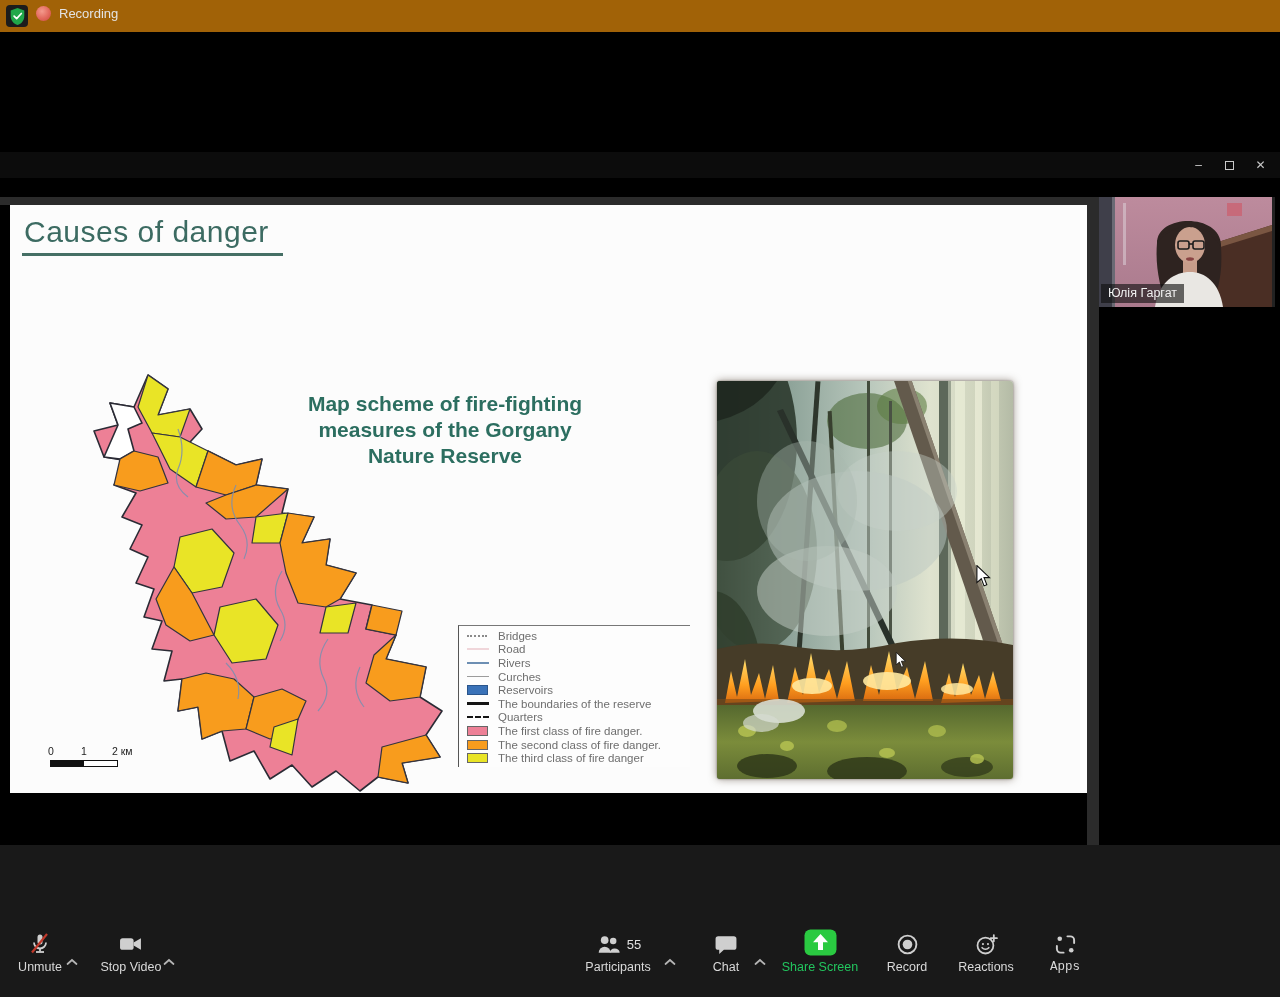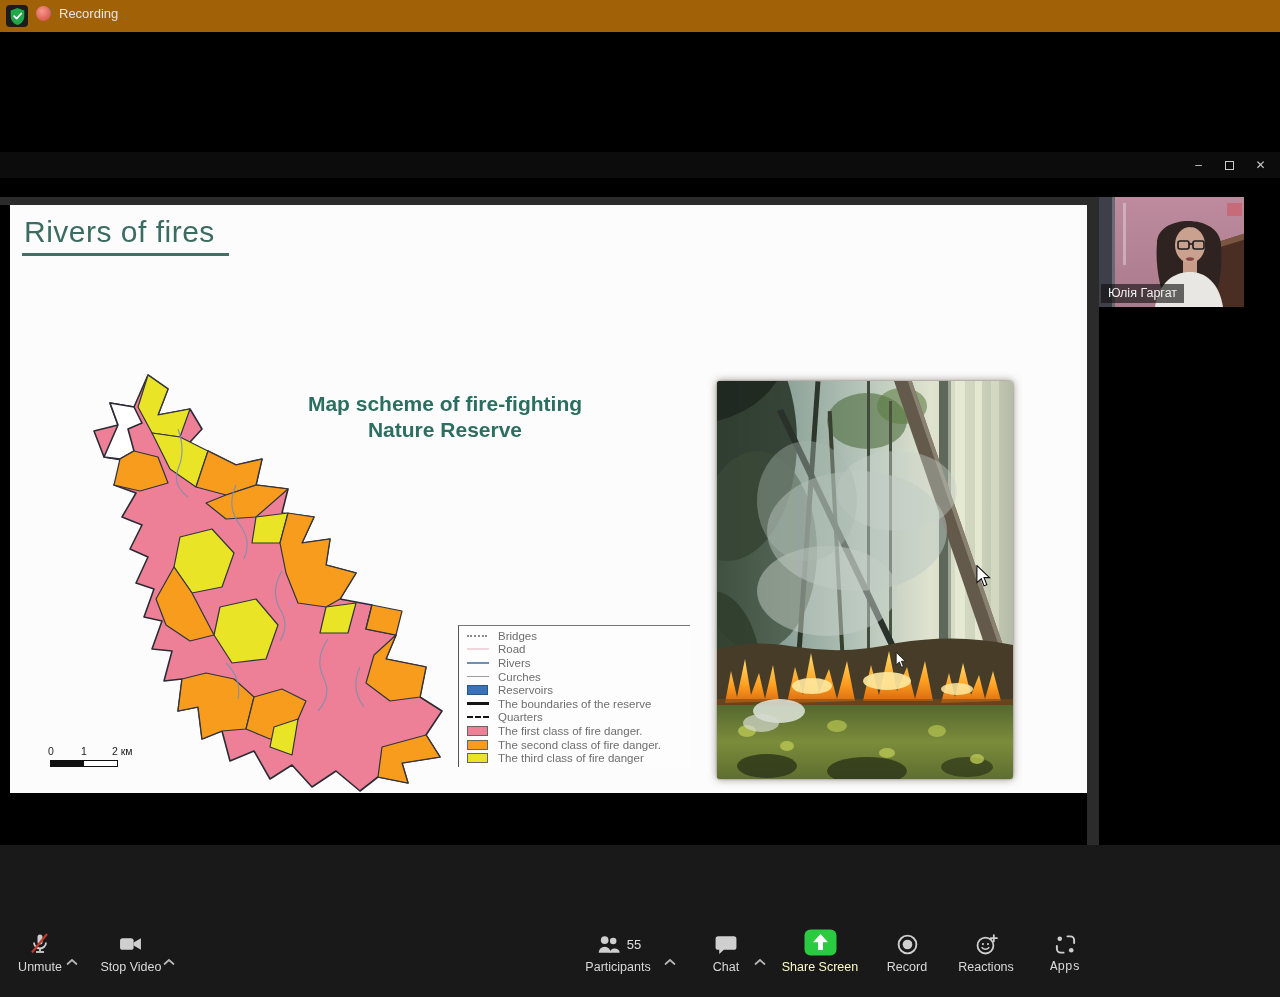--- a/index.html
+++ b/index.html
@@ -55,30 +55,30 @@
   .scale-track .seg2 { width:34px; background:#fff; }
 
   .photo { position:absolute; left:707px; top:176px; width:296px; height:398px;
            box-shadow:0 0 9px rgba(140,130,120,.9), 0 0 2px rgba(90,80,70,.8);
            border-radius:3px; overflow:hidden; }
   .photo svg { display:block; }
 
   .cursor { position:absolute; }
 
   
-  .video-thumb { position:absolute; left:1099px; top:197px; width:145px; height:110px; overflow:hidden; background:#222; }
+  .video-thumb { position:absolute; left:1099px; top:197px; width:176px; height:110px; overflow:hidden; background:#222; }
   .name-tag { position:absolute; left:2px; bottom:4px; background:rgba(15,15,15,.62); color:#f0f0f0; font-size:12.5px; padding:2px 7px 3px 7px; }
 
   
   .bottom-panel { position:absolute; left:0; top:845px; width:1280px; height:152px; background:#191919; }
   .toolbar { position:absolute; left:0; top:930px; width:1280px; height:67px; }
   .tb-btn { position:absolute; display:flex; flex-direction:column; align-items:center; cursor:default; }
   .tb-icon { height:26px; display:flex; align-items:flex-end; justify-content:center; }
   .tb-label { margin-top:4px; font-size:12.5px; color:#d9d9d9; white-space:nowrap; }
-  .tb-label.green { color:#fef9c3; }
+  .tb-label.green { color:#22c55e; }
   .tb-chevron { position:absolute; top:28px; }
   .pc-count { color:#e0e0e0; font-size:13px; margin-left:5px; margin-bottom:4px; }
 </style>
 </head>
 <body>
 
 <div class="os-bar">
   <div class="shield">
     <svg width="17" height="19" viewBox="0 0 20 22">
       <path d="M10,1 L18,4 V10 C18,16 14.5,19.5 10,21 C5.5,19.5 2,16 2,10 V4 Z" fill="#21a84a"></path>
@@ -103,27 +103,28 @@
       <span>✕</span>
     </div>
 </div>
 
 <div class="content"></div>
 <div class="strip-h"></div>
 <div class="strip-v"></div>
 
 <div class="slide">
 
-  <span class="slide-title">Rivers of fires</span>
+  <span class="slide-title">Causes of danger</span>
 
   <div class="slide-heading">
   </div>
 
   <div class="map-caption">
     <div>Map scheme of fire-fighting</div>
+    <div>measures of the Gorgany</div>
     <div>Nature Reserve</div>
   </div>
 
   <svg class="map-svg" viewBox="0 0 430 426">
     <g stroke="#2b2b35" stroke-width="1.6" stroke-linejoin="round">
       <polygon fill="#ed8096" points="118,8 138,22 128,48 160,42 172,62 150,86 178,84 206,98 232,92 226,118 258,122 252,146 284,150 272,176 300,172 296,198 326,206 310,232 342,238 336,262 366,268 356,292 396,300 390,330 412,344 396,368 410,390 372,396 378,416 348,410 330,424 306,404 282,420 262,398 240,412 224,384 200,394 192,364 172,372 168,340 148,344 152,312 134,314 142,284 122,282 132,254 114,250 124,222 106,216 118,190 100,182 112,158 92,150 106,126 84,118 98,94 74,90 64,64 88,58 80,36 104,40"></polygon>
       <polygon fill="#ffffff" points="74,90 88,58 80,36 104,40 112,56 98,62 104,84 90,92"></polygon>
     </g>
     <g stroke="#33333f" stroke-width="1.2" stroke-linejoin="round">
       <polygon fill="#e9e426" points="118,8 138,22 128,48 160,42 150,70 122,66 108,40"></polygon>

